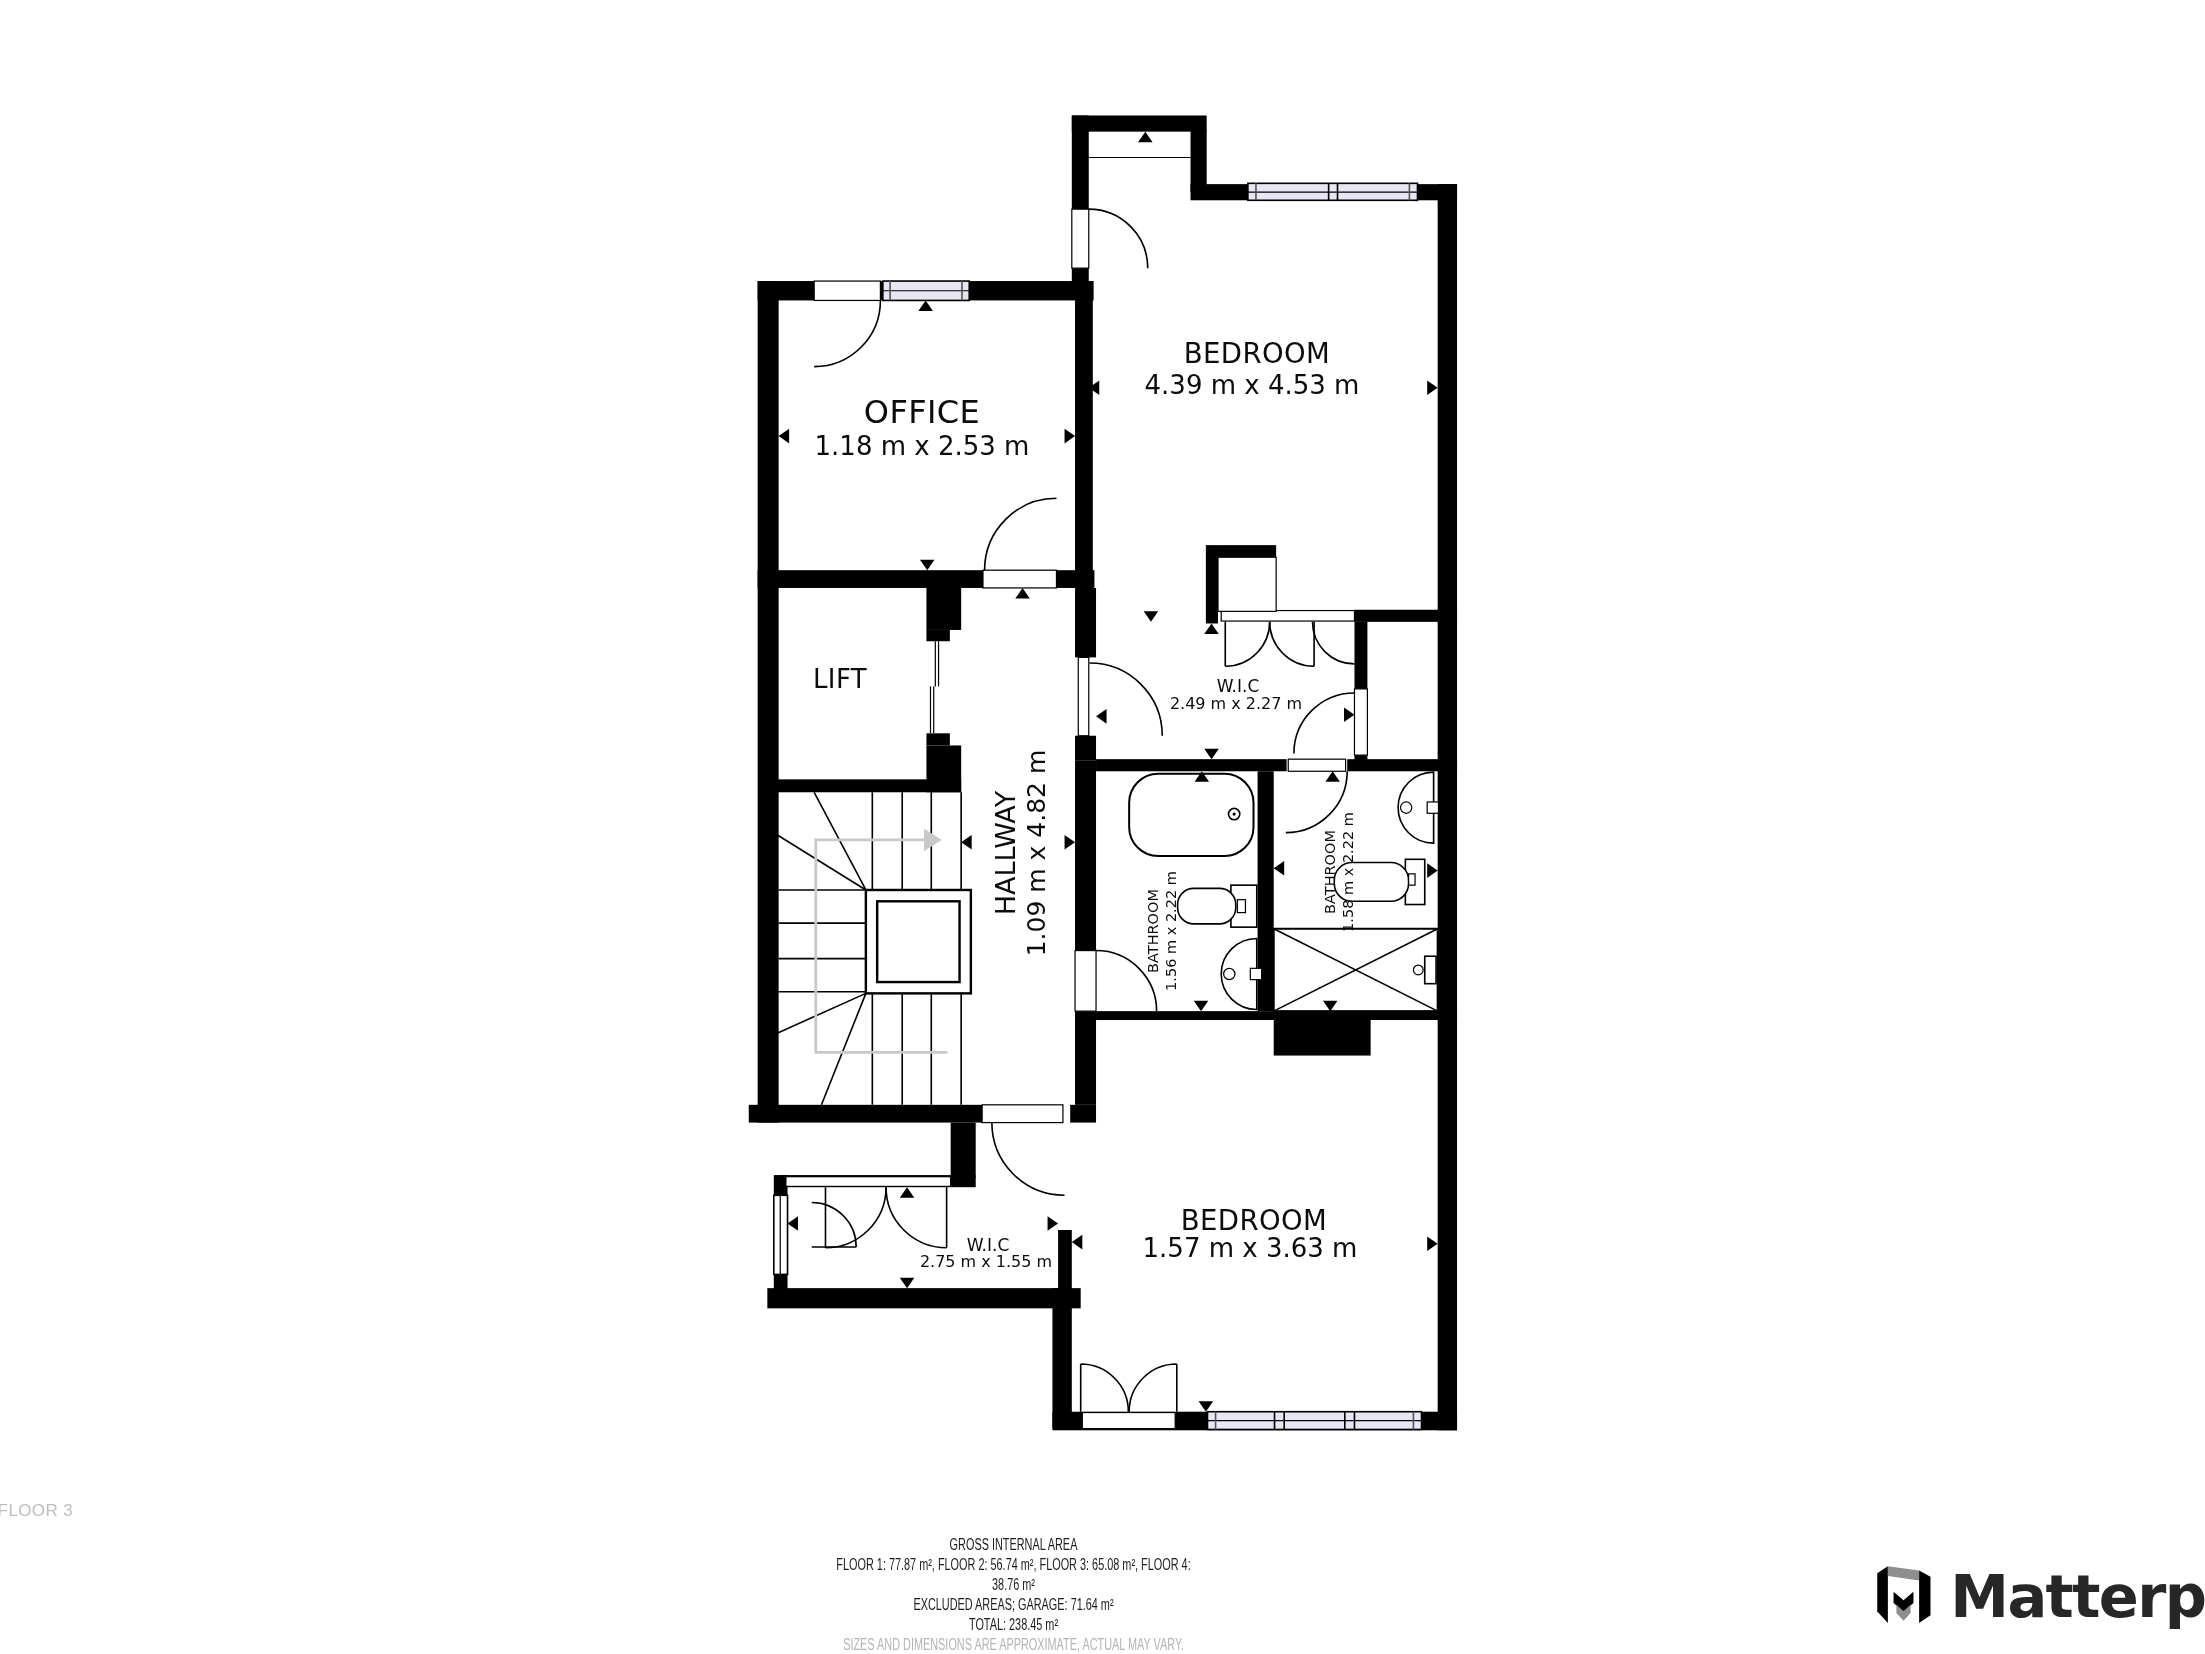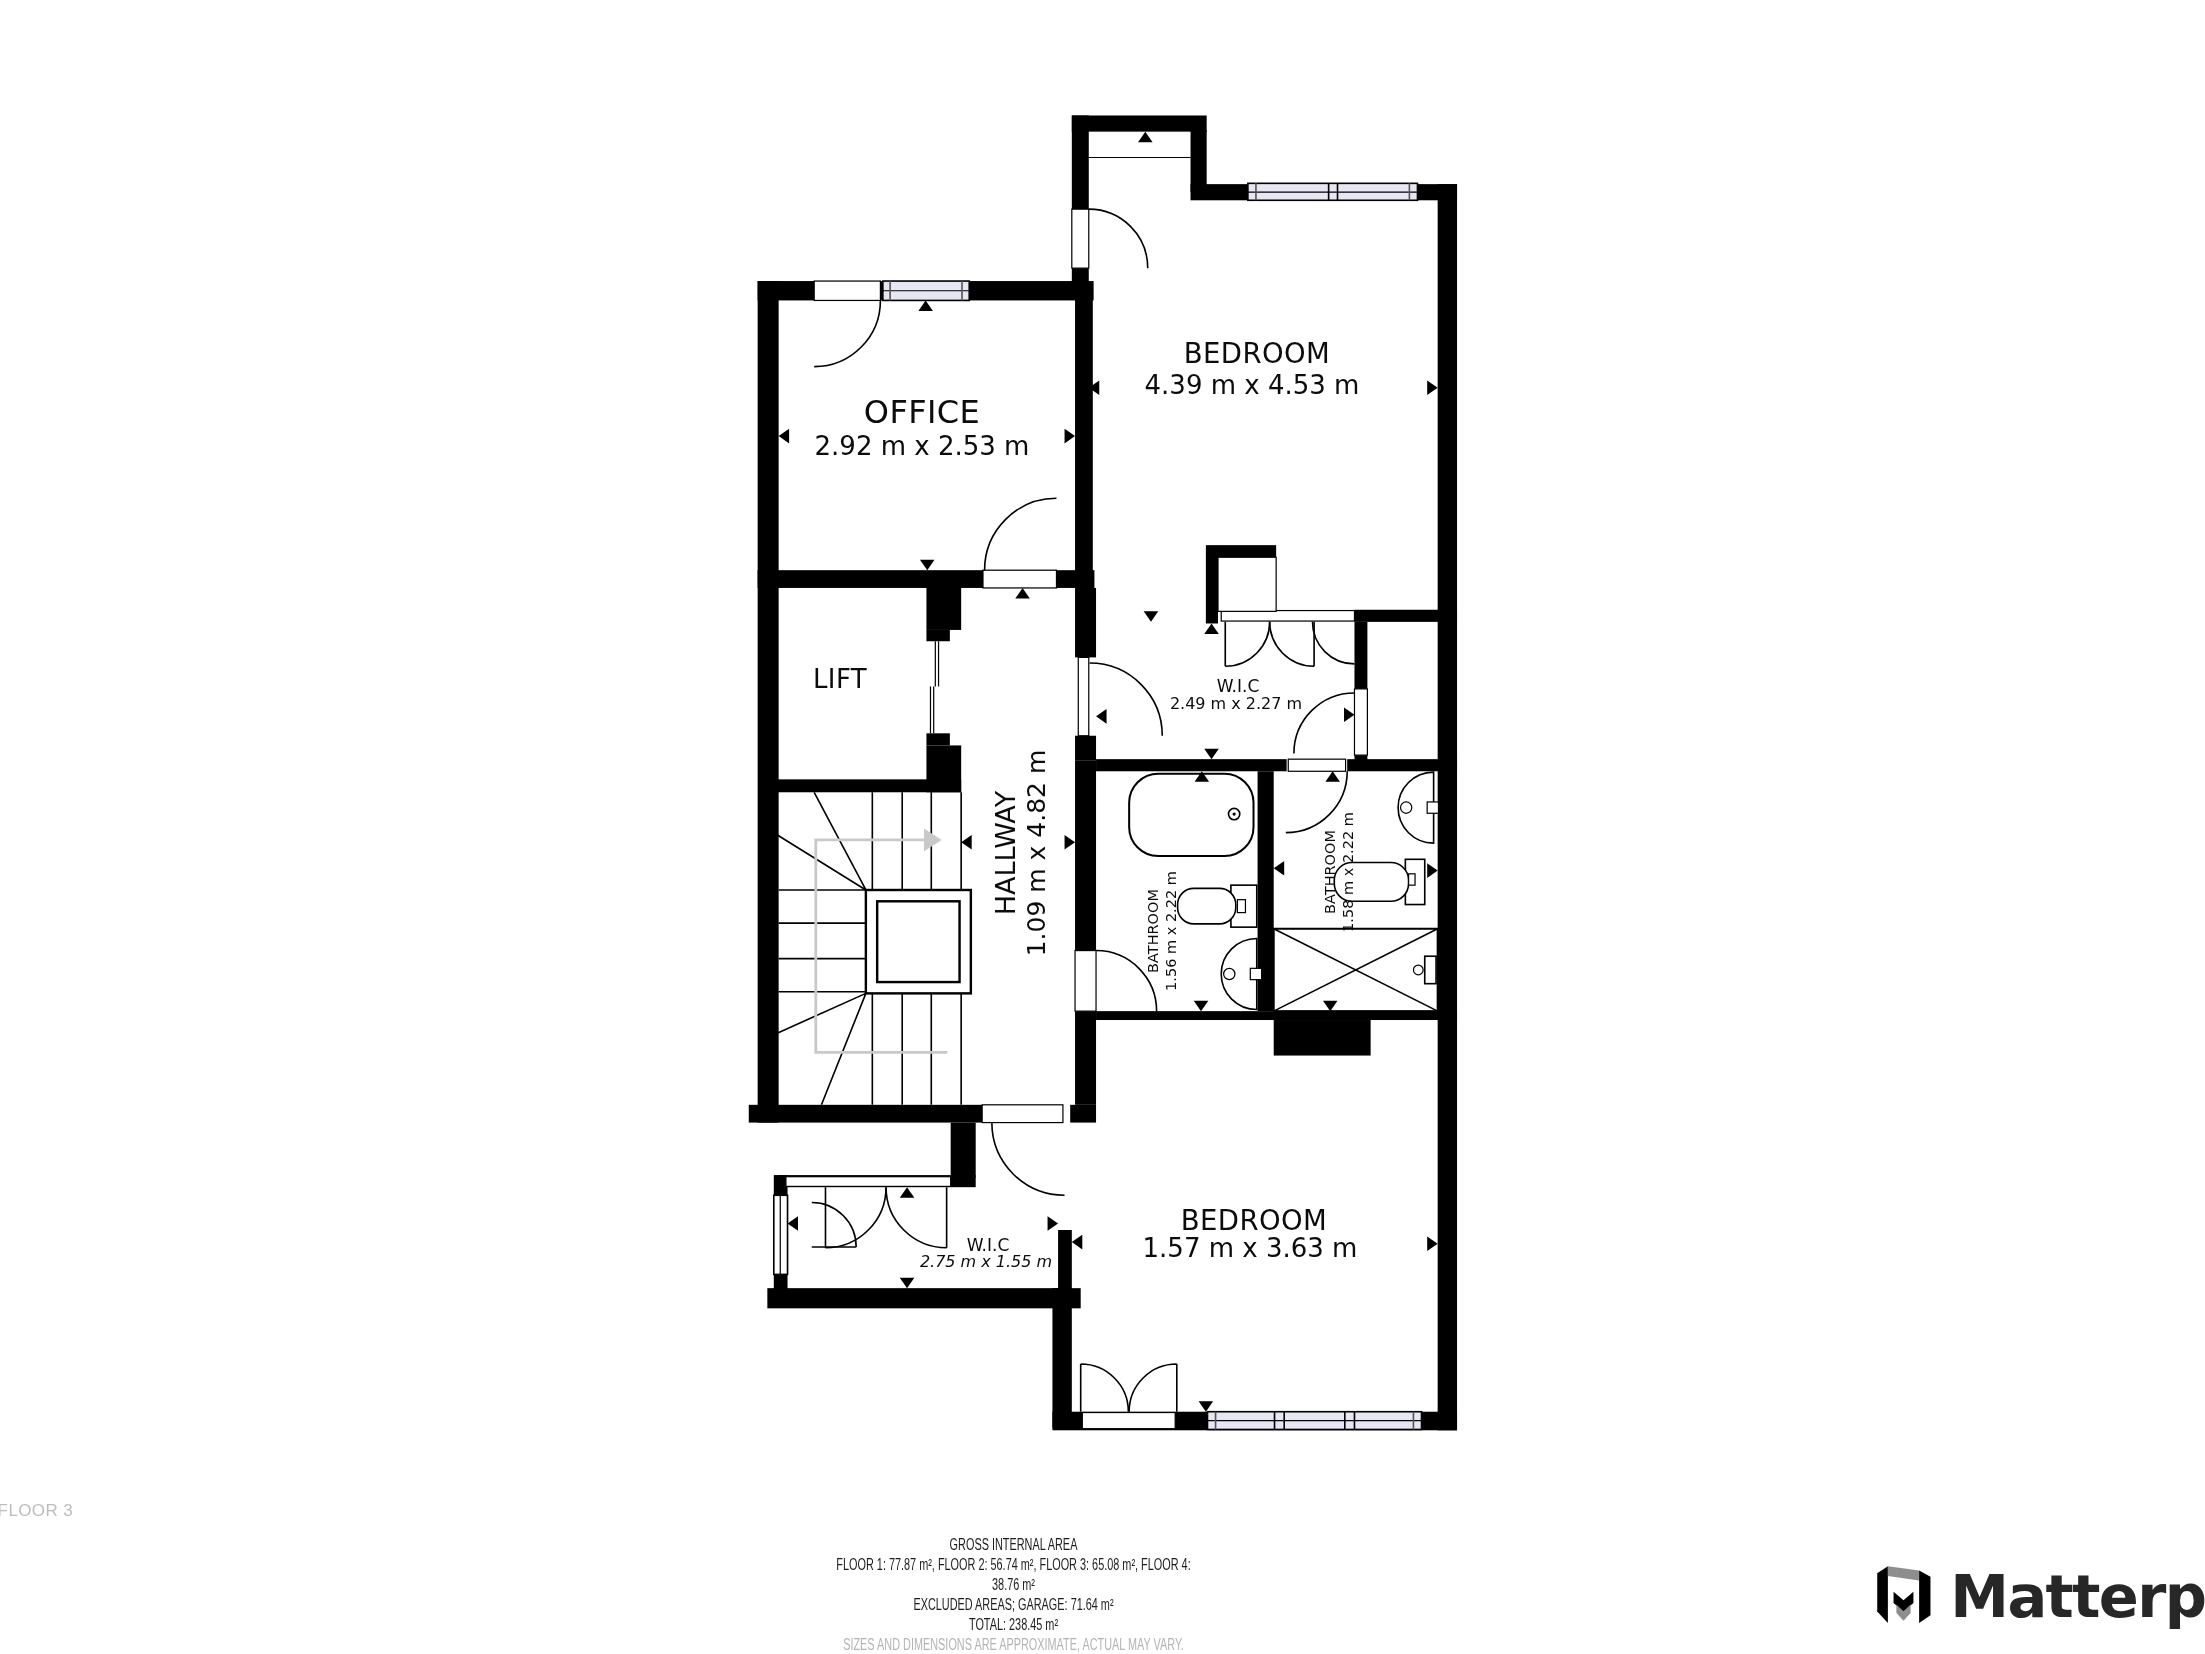--- a/index.html
+++ b/index.html
@@ -208,21 +208,21 @@
     <path d="M1123,1595 l-9,-13 h18 Z"></path>
     <path d="M975,1515 l13,-9 v18 Z"></path>
     <path d="M1310,1515 l-13,-9 v18 Z"></path>
     <path d="M1327,1538 l13,-9 v18 Z"></path>
     <path d="M1780,1540 l-13,-9 v18 Z"></path>
     <path d="M1493,1748 l-9,-13 h18 Z"></path>
   </g>
 </svg>
 
 <div class="lbl room-name" style="left:922px;top:413px;font-size:32px;">OFFICE</div>
-<div class="lbl" style="left:922px;top:446px;font-size:26px;">2.92 m x 2.53 m</div>
+<div class="lbl" style="left:922px;top:446px;font-size:26px;">1.18 m x 2.53 m</div>
 
 <div class="lbl room-name" style="left:1257px;top:353px;font-size:27.5px;">BEDROOM</div>
 <div class="lbl" style="left:1252px;top:385px;font-size:26px;">4.39 m x 4.53 m</div>
 
 <div class="lbl room-name" style="left:840px;top:679px;font-size:26px;">LIFT</div>
 
 <div class="lbl vert" style="left:1021px;top:853px;font-size:27px;line-height:31px;">
   <div>HALLWAY</div>
   <div style="font-size:25px;">1.09 m x 4.82 m</div>
 </div>
@@ -234,21 +234,21 @@
   <div>BATHROOM</div>
   <div>1.56 m x 2.22 m</div>
 </div>
 
 <div class="lbl vert" style="left:1339px;top:872px;font-size:14.5px;line-height:18px;">
   <div>BATHROOM</div>
   <div>1.58 m x 2.22 m</div>
 </div>
 
 <div class="lbl" style="left:988px;top:1245px;font-size:17px;">W.I.C</div>
-<div class="lbl" style="left:986px;top:1262px;font-size:16px;font-style:italic;">2.75 m x 1.55 m</div>
+<div class="lbl" style="left:986px;top:1262px;font-size:16px;">2.75 m x 1.55 m</div>
 
 <div class="lbl room-name" style="left:1254px;top:1220px;font-size:27.5px;">BEDROOM</div>
 <div class="lbl" style="left:1250px;top:1248px;font-size:26px;">1.57 m x 3.63 m</div>
 
 <div id="floor-tag">FLOOR 3</div>
 
 <div id="footer">
   <div>GROSS INTERNAL AREA</div>
   <div>FLOOR 1: 77.87 m², FLOOR 2: 56.74 m², FLOOR 3: 65.08 m², FLOOR 4: 38.76 m²</div>
   <div>EXCLUDED AREAS; GARAGE: 71.64 m²</div>

